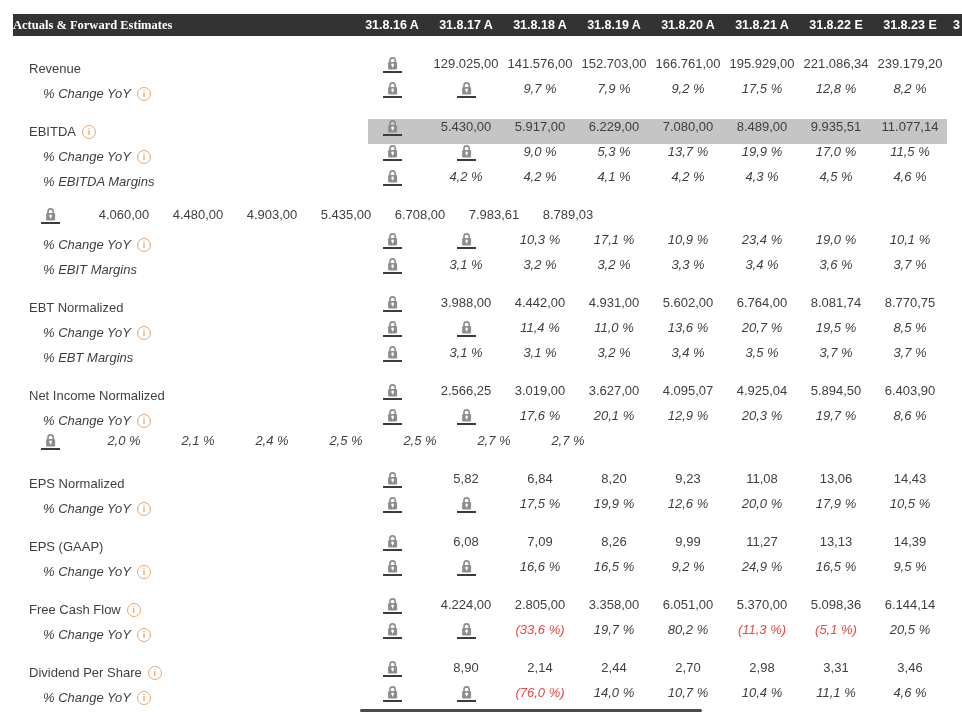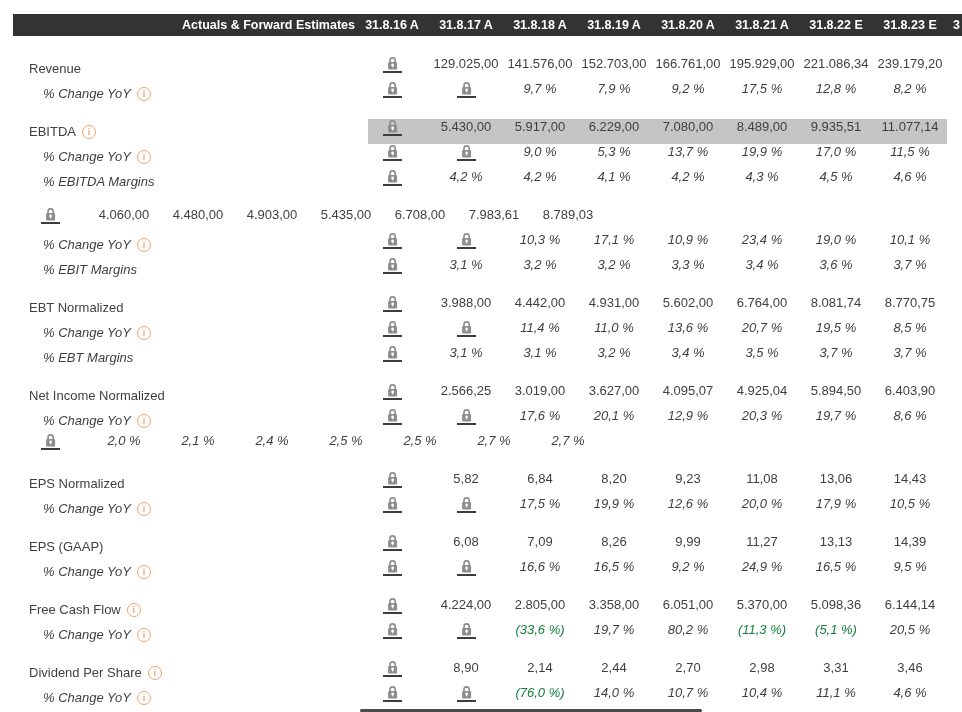--- a/index.html
+++ b/index.html
@@ -8,32 +8,32 @@
     background:#ffffff;
     font-family:"Liberation Sans", sans-serif;
     color:#3f3f3f;
   }
   .table-wrap{position:absolute;left:13px;top:14px;width:1010px;}
   .header-bar{
     display:flex;align-items:center;height:22px;background:#333333;color:#ffffff;
     font-weight:bold;font-size:12.5px;
   }
   .label-col{width:342px;flex:none;box-sizing:border-box;}
-  .header-bar .label-col{text-align:right;}
+  .header-bar .label-col{text-align:left;font-family:Liberation Serif, serif;}
   .year-col{width:74px;flex:none;text-align:center;box-sizing:border-box;white-space:nowrap;}
   .year-col.partial{text-align:left;padding-left:6px;}
   .spacer{height:20px;}
   .group{margin-bottom:13px;}
   .row{display:flex;align-items:center;height:25px;font-size:13px;}
   .row .label-col{padding-left:16px;display:flex;align-items:center;}
   .row.sub .label-col{padding-left:30px;}
   .row.sub{font-style:italic;}
   .cells{display:flex;flex:none;align-items:flex-start;height:25px;}
   .cells.hl{background:linear-gradient(to right, transparent 13px, #c5c5c5 13px);}
-  .neg{color:#15803d;font-style:italic;}
+  .neg{color:#ef4444;font-style:italic;}
   .lock{
     display:inline-flex;flex-direction:column;align-items:center;
     border-bottom:2px solid #3c3c3c;padding:0 3px 1px 3px;cursor:pointer;
   }
   .info{
     display:inline-block;width:12px;height:12px;margin-left:6px;flex:none;
     border:1px solid #f0a468;border-radius:50%;
     color:#f0a468;font-size:9px;line-height:12px;text-align:center;
     font-style:normal;font-weight:bold;cursor:pointer;
   }

